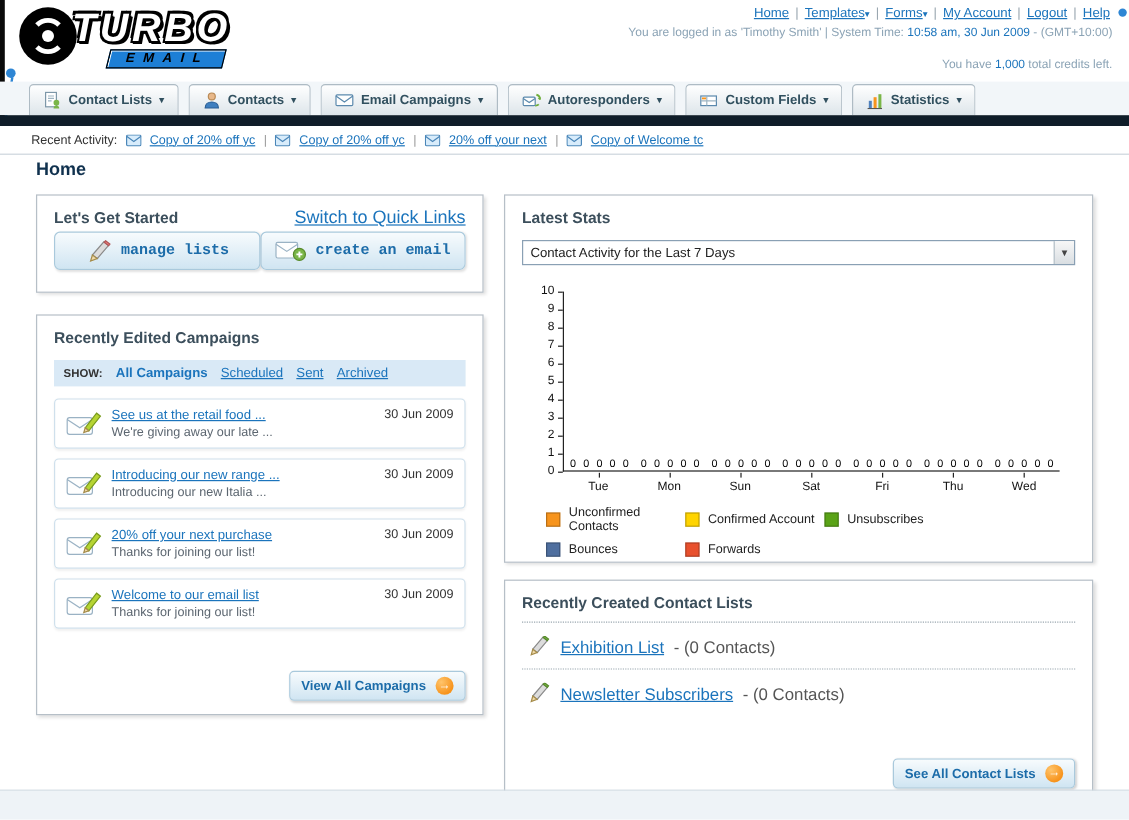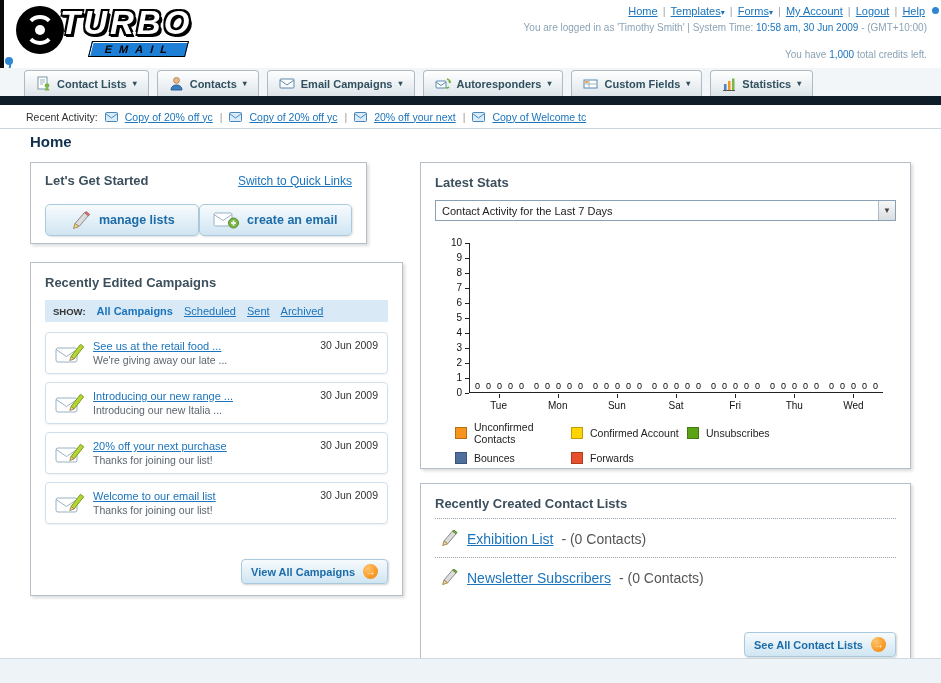--- a/index.html
+++ b/index.html
@@ -40,25 +40,25 @@
   .activity a { font-size:10.5px; }
   .act-sep { color:#999; }
   .actic { display:inline-flex; align-items:center; }
 
   .page-title { position:absolute; top:133px; left:30px; font-size:15px; font-weight:bold; color:#10314e; }
 
   
   .panel { position:absolute; background:#fff; border:1px solid #b6bfc7; box-shadow:2px 2px 3px rgba(0,0,0,0.14); padding:10px 14px; }
   .panel-title { font-size:13px; font-weight:bold; color:#3c4f5c; }
   .panel-head { display:flex; align-items:center; justify-content:space-between; }
-  .small-link { font-size:12px; }
-
-  
-  #get-started { top:162px; left:30px; width:337px; height:82px; }
-  .gs-buttons { display:flex; gap:0; margin-top:16px; }
+  .small-link { font-size:15px; }
+
+  
+  #get-started { top:162px; left:30px; width:373px; height:82px; }
+  .gs-buttons { display:flex; gap:0; margin-top:3px;font-family:Liberation Mono, monospace; }
   .btn-big { flex:1; height:32px; display:flex; align-items:center; justify-content:center; gap:8px; background:linear-gradient(#f7fbfd,#d0e5f2); border:1px solid #a9c9dc; border-radius:5px; font-size:12.5px; font-weight:bold; color:#1c6ca9; box-shadow:1px 1px 2px rgba(0,0,0,0.12); cursor:pointer; font-family:inherit; }
 
   
   #campaigns { top:262px; left:30px; width:373px; height:334px; }
   .filterbar { margin-top:9px; background:#d9e9f6; height:22px; display:flex; align-items:center; gap:11px; padding:0 8px; }
   .show-label { font-weight:bold; color:#333; font-size:9.5px; }
   .filter { font-size:11px; }
   .filter.active { font-weight:bold; text-decoration:none; }
   .camp-list { margin-top:10px; }
   .camp-item { height:42px; margin-bottom:8px; border:1px solid #cfe0ec; border-radius:4px; display:flex; align-items:center; padding:0 9px; gap:8px; box-shadow:0 1px 2px rgba(0,0,0,0.06); cursor:pointer; }

